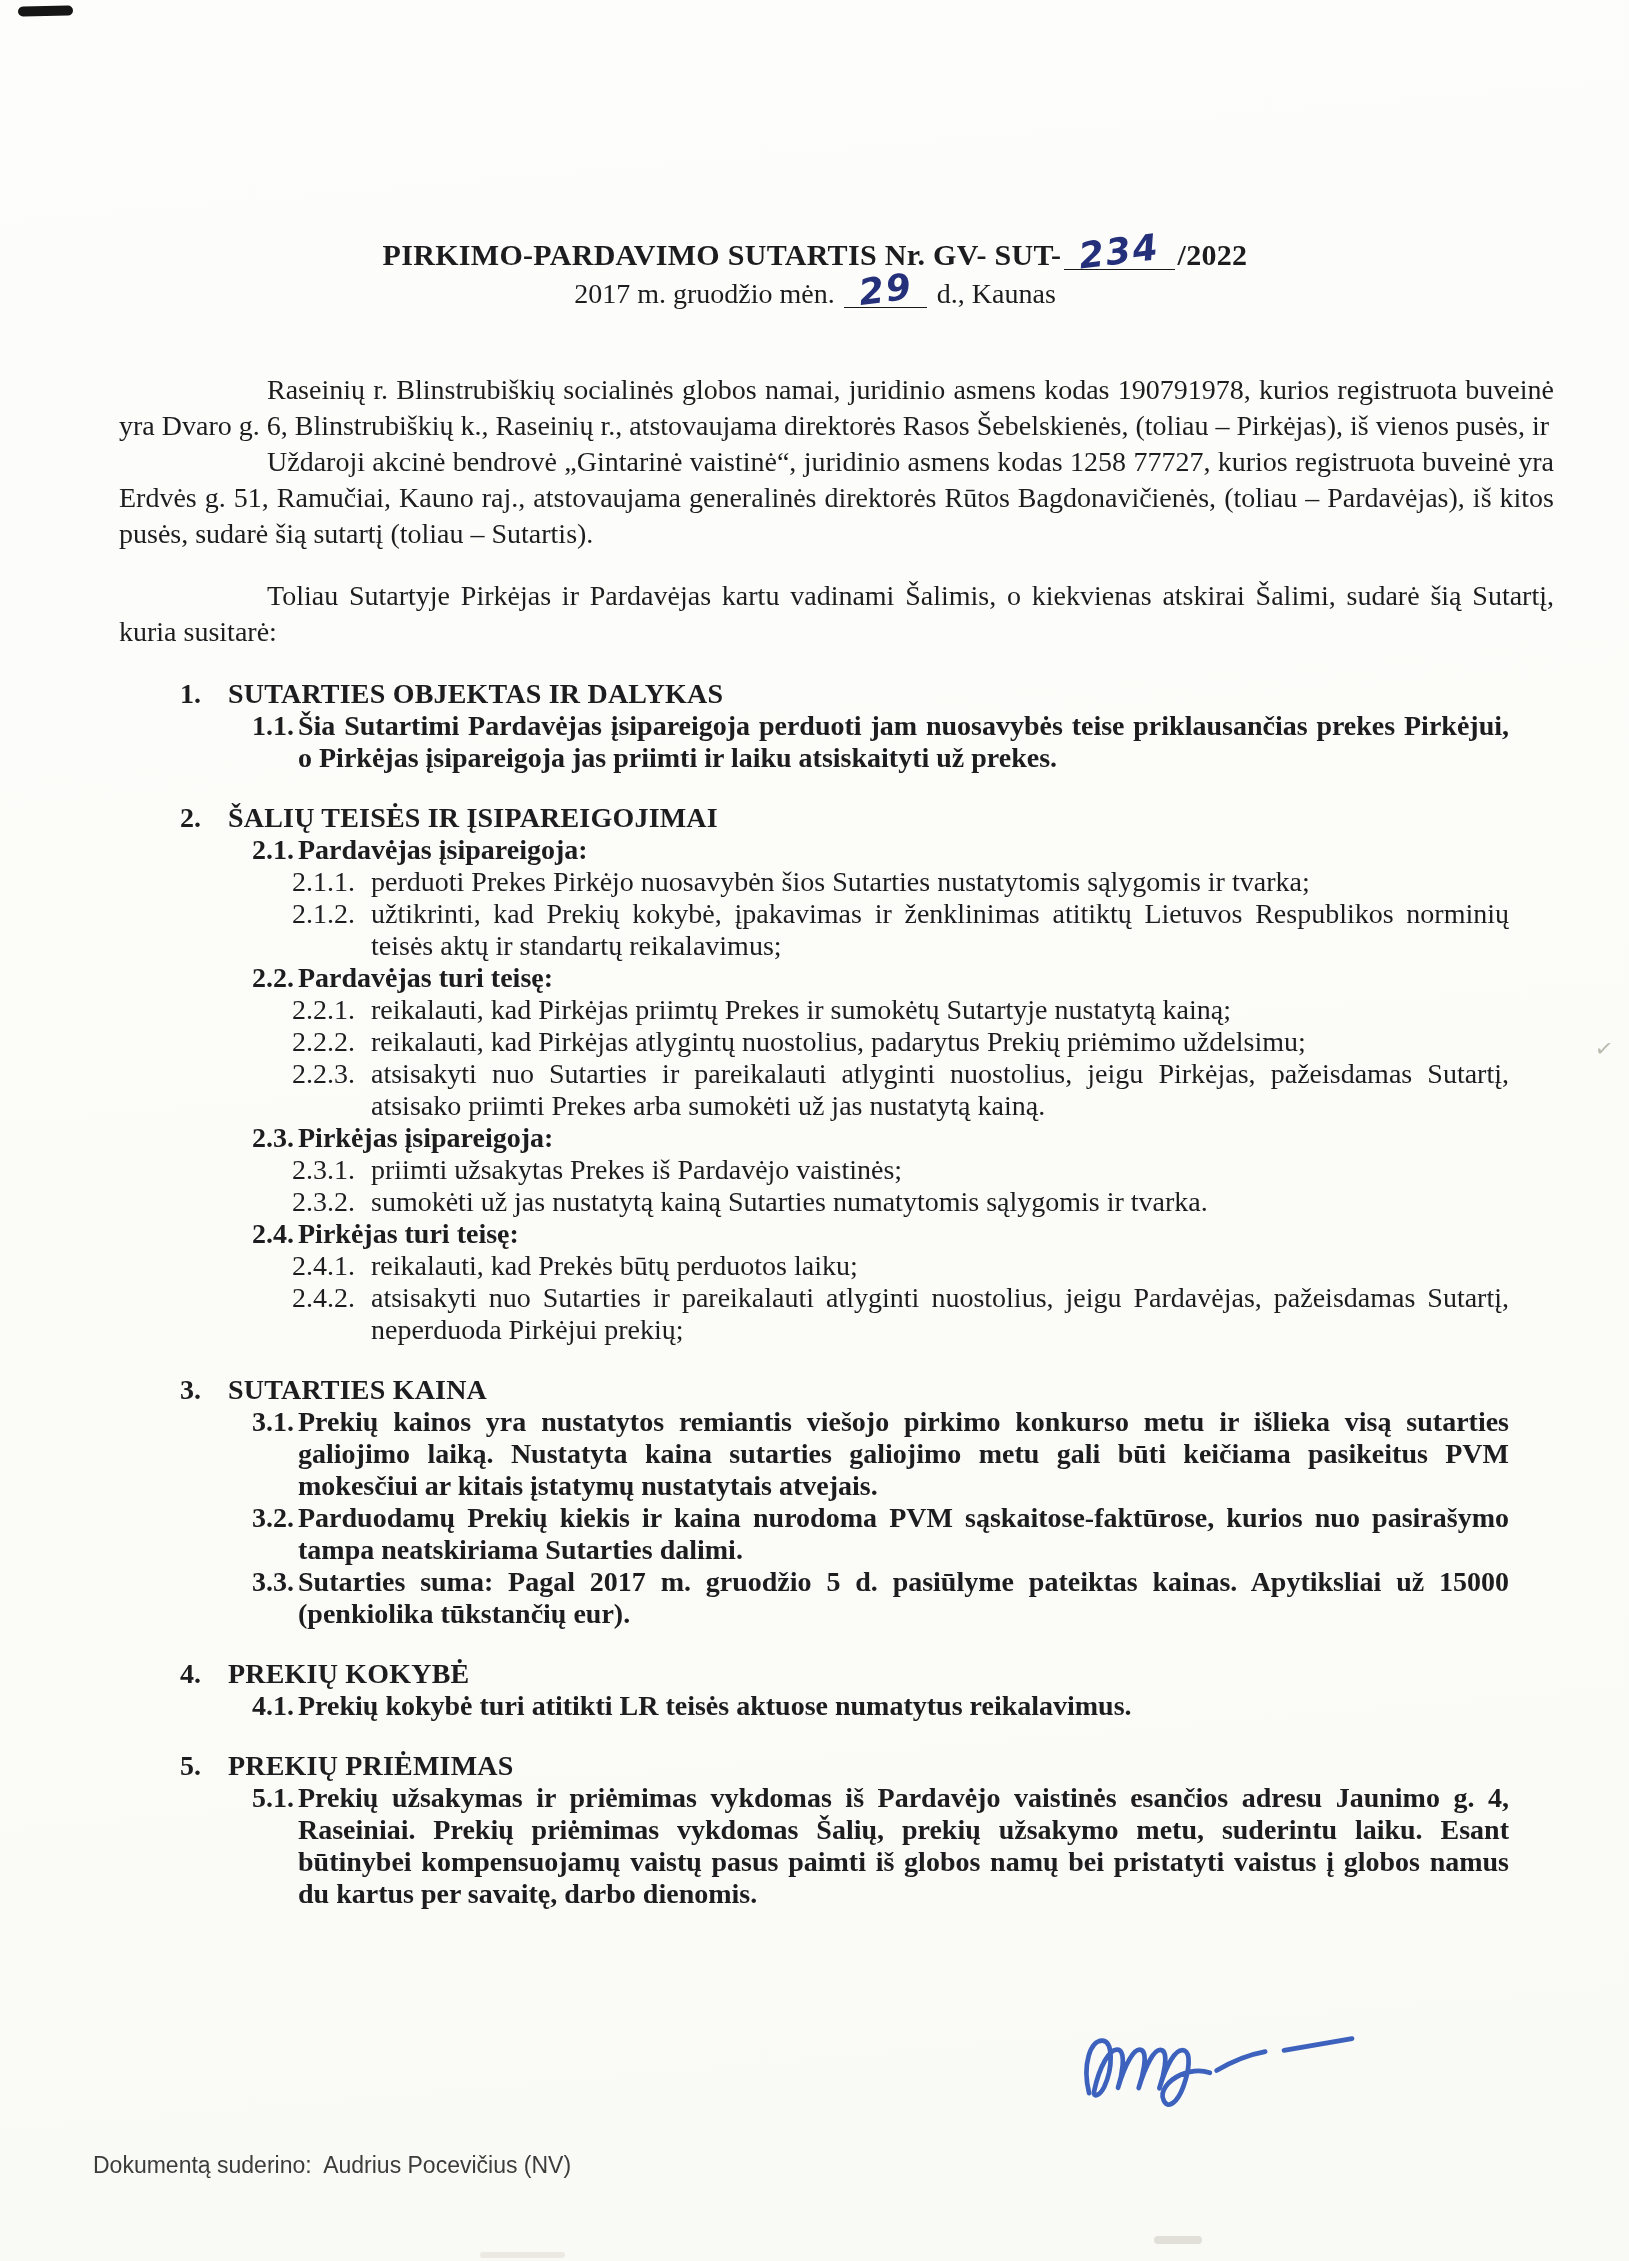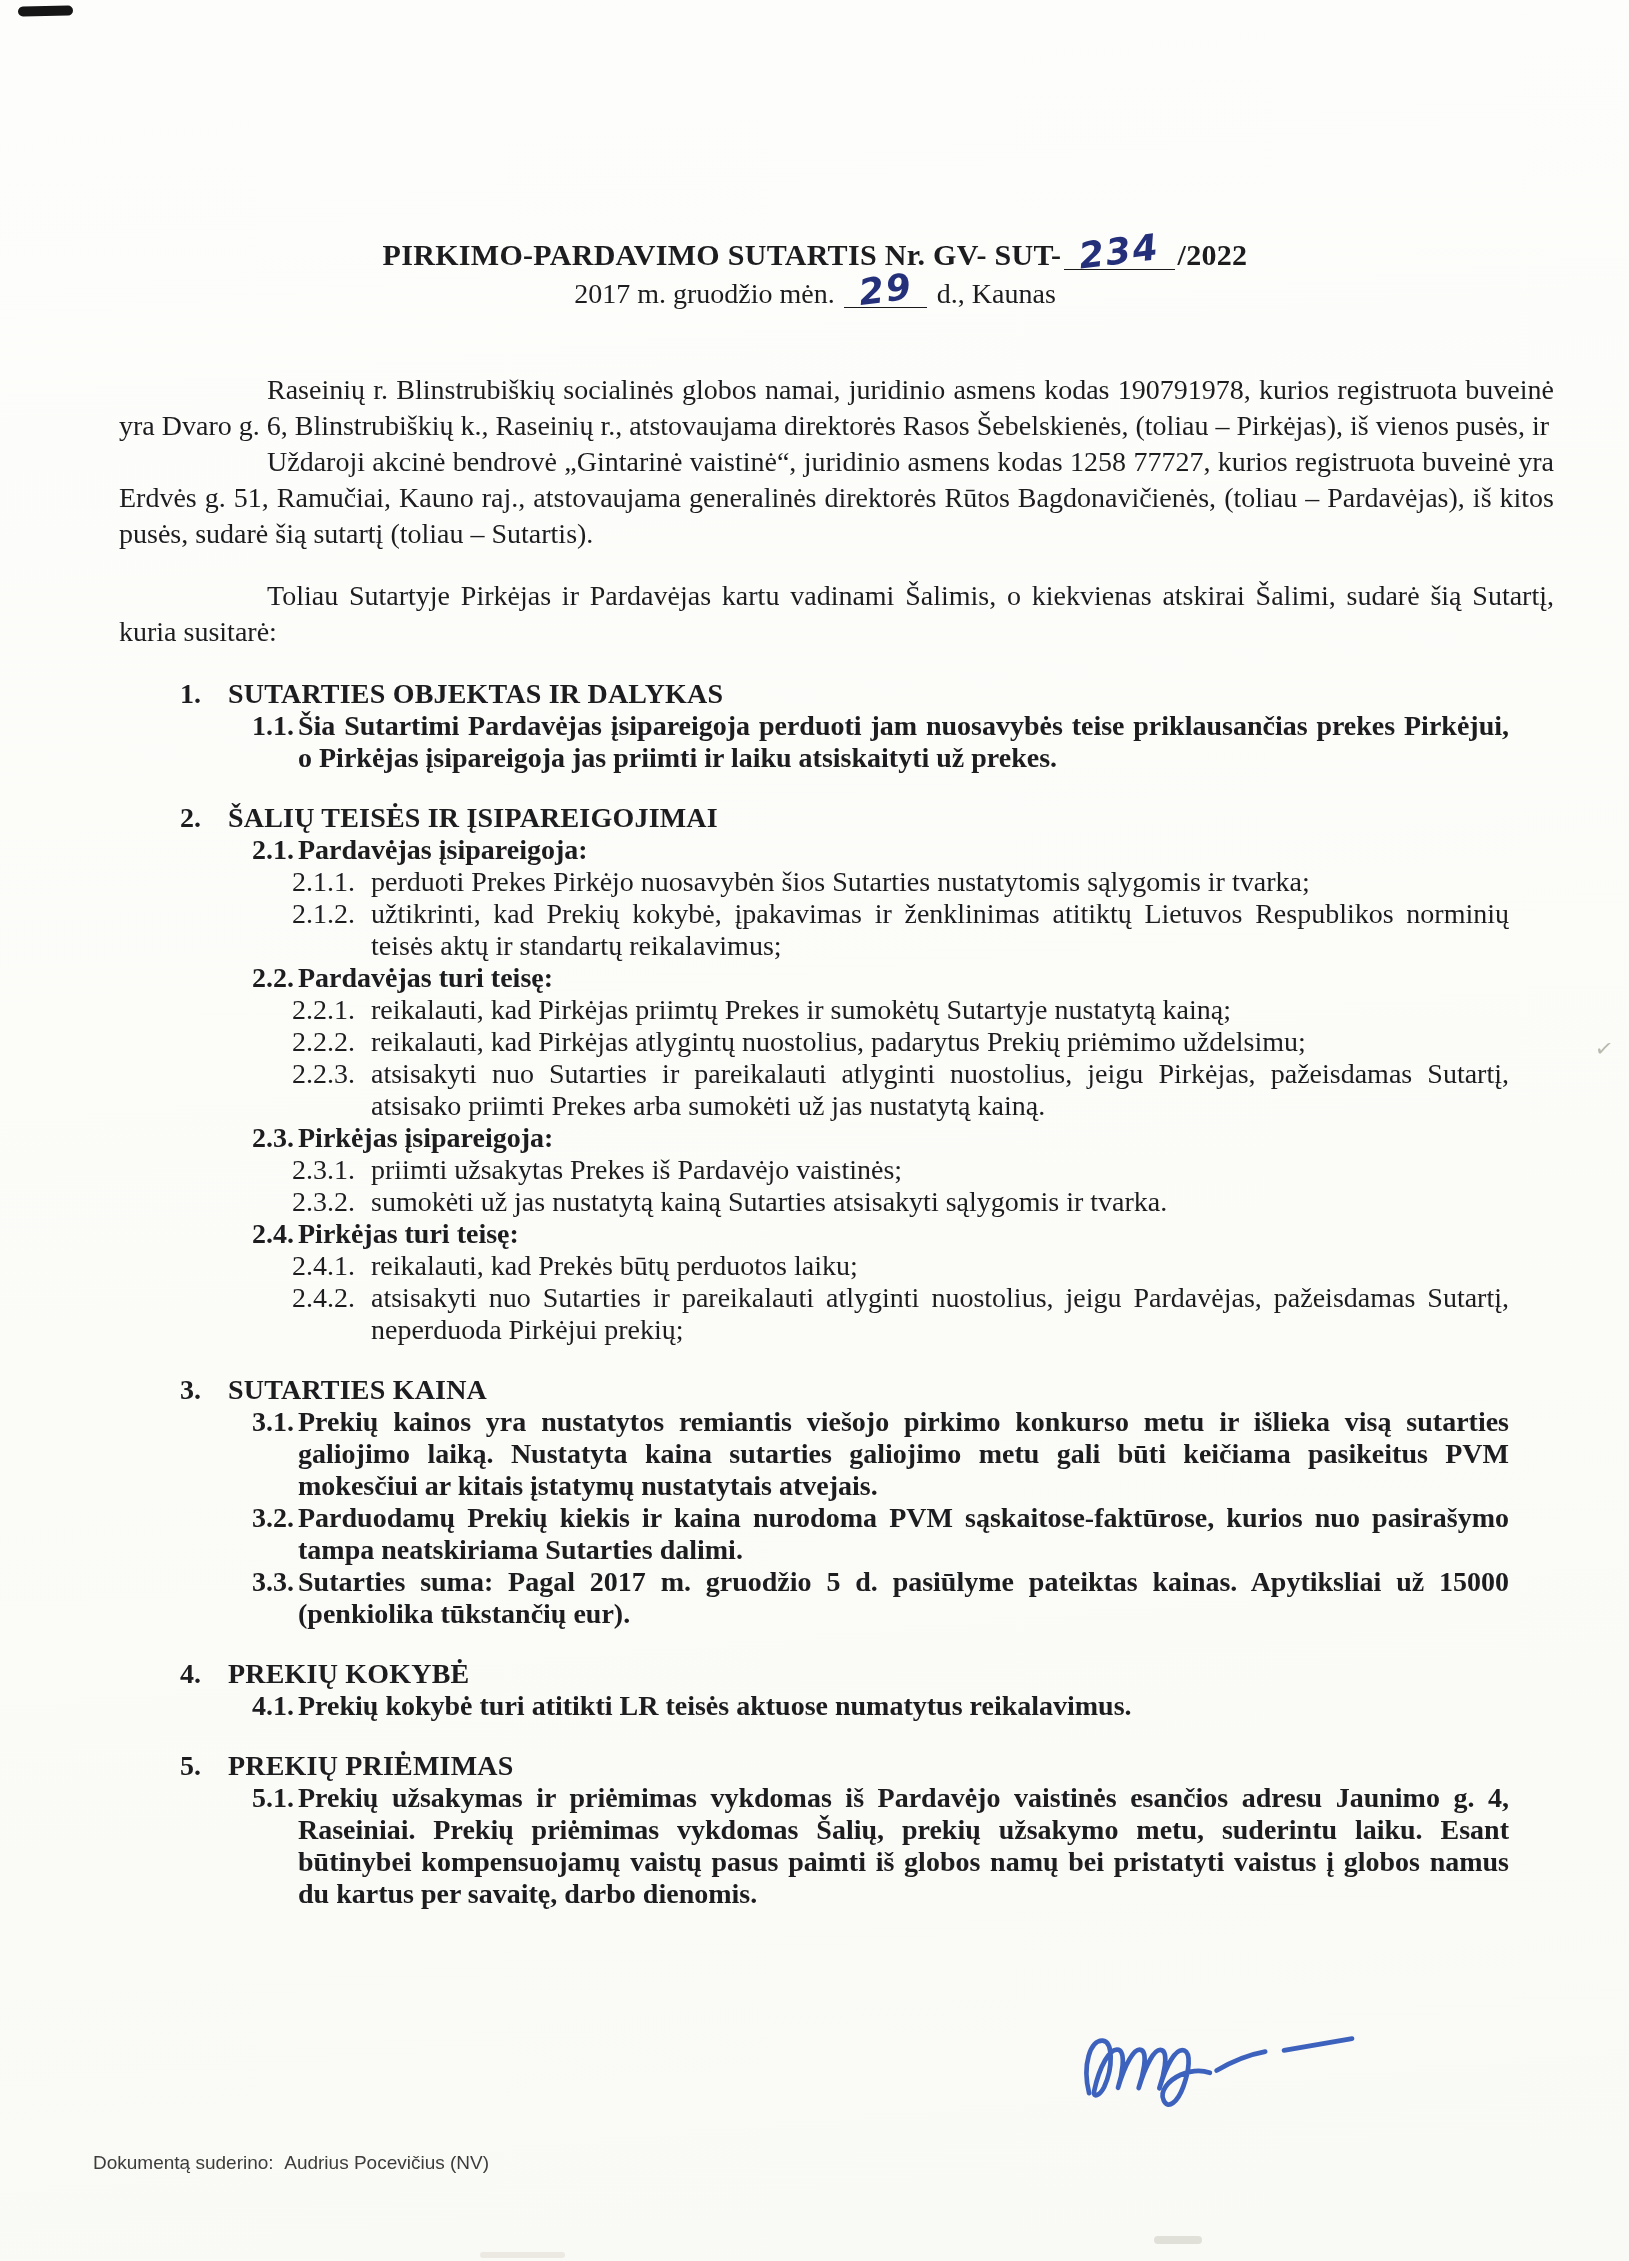--- a/index.html
+++ b/index.html
@@ -50,21 +50,21 @@
   .item-text { flex:1; text-align:justify; }
   .subitem { display:flex; margin-left:112px; }
   .subitem-num { flex:0 0 79px; }
   .subitem-text { flex:1; text-align:justify; }
 
   
   .signature { position:absolute; left:1070px; top:2004px; width:309px; height:113px;
     transform:rotate(-4deg); }
   .signature svg { width:100%; height:100%; }
   .docfooter { position:absolute; left:93px; top:2152px;
-    font-family:"Liberation Sans", sans-serif; font-size:19px; color:#3c3c3c; }
+    font-family:"Liberation Sans", sans-serif; font-size:23px; color:#3c3c3c; }
   .docfooter span { margin-right:6.4px; }
 </style>
 </head>
 <body>
 
 <div class="page">
 
   <div class="scan-mark"></div>
   <div class="pencil-check">✓</div>
   <div class="smudge-1"></div>
@@ -128,21 +128,21 @@
         <div class="item">
           <span class="item-num">2.3.</span>
           <div class="item-text">Pirkėjas įsipareigoja:</div>
         </div>
         <div class="subitem">
           <span class="subitem-num">2.3.1.</span>
           <div class="subitem-text">priimti užsakytas Prekes iš Pardavėjo vaistinės;</div>
         </div>
         <div class="subitem">
           <span class="subitem-num">2.3.2.</span>
-          <div class="subitem-text">sumokėti už jas nustatytą kainą Sutarties atsisakyti sąlygomis ir tvarka.</div>
+          <div class="subitem-text">sumokėti už jas nustatytą kainą Sutarties numatytomis sąlygomis ir tvarka.</div>
         </div>
         <div class="item">
           <span class="item-num">2.4.</span>
           <div class="item-text">Pirkėjas turi teisę:</div>
         </div>
         <div class="subitem">
           <span class="subitem-num">2.4.1.</span>
           <div class="subitem-text">reikalauti, kad Prekės būtų perduotos laiku;</div>
         </div>
         <div class="subitem">

